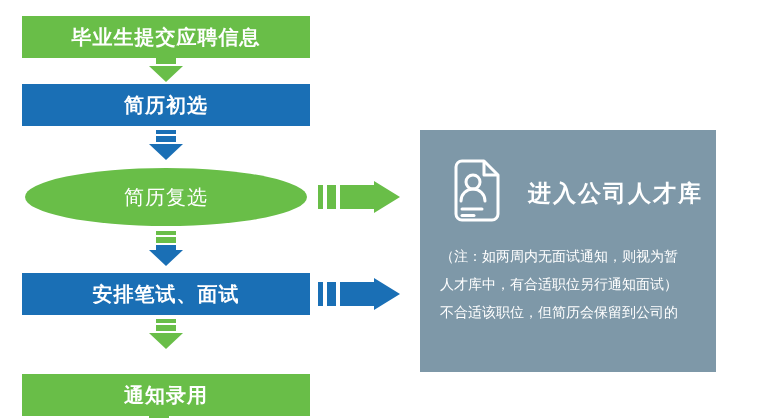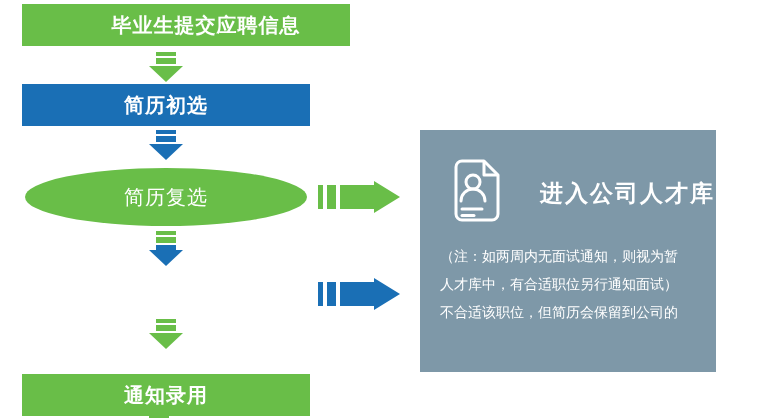--- a/index.html
+++ b/index.html
@@ -63,40 +63,40 @@
   .tri-right.g{border-left-color:var(--green);}
   .tri-right.b{border-left-color:var(--blue);}
   
   .panel{
     position:absolute;
     left:420px;top:130px;width:296px;height:242px;
     background:var(--panel-bg);
   }
   .panel-header{
     position:absolute;left:28px;top:28px;
-    display:flex;align-items:center;gap:34px;
+    display:flex;align-items:center;gap:22px;
   }
   .panel-title{
     color:var(--text);
     font-size:23px;font-weight:bold;letter-spacing:2px;
     white-space:nowrap;
   }
   .panel-note{
     position:absolute;left:20px;top:112px;right:10px;
     color:var(--text);
     font-size:14px;line-height:28px;
   }
   .panel-note div{white-space:nowrap;}
 </style>
 </head>
 <body>
 
 <div class="stage">
 
-  <div class="box g-bg" style="top:4px;padding-left:40px;">
+  <div class="box g-bg" style="top:16px;">
     <span>毕业生提交应聘信息</span>
   </div>
 
   <div class="arrow-down" style="left:149px;top:52px;">
     <div class="ds s1 g-bg"></div>
     <div class="ds s2 g-bg"></div>
     <div class="tri-down g"></div>
   </div>
 
   <div class="box b-bg" style="top:84px;">
@@ -113,20 +113,23 @@
     <span>简历复选</span>
   </div>
 
   <div class="arrow-down" style="left:149px;top:231px;">
     <div class="ds s1 g-bg"></div>
     <div class="ds s2 g-bg"></div>
     <div class="dbody b-bg"></div>
     <div class="tri-down b" style="margin-top:0;"></div>
   </div>
 
+  <div class="box b-bg" style="top:273px;">
+    <span>安排笔试、面试</span>
+  </div>
 
   <div class="arrow-down" style="left:149px;top:319px;">
     <div class="ds s1 g-bg"></div>
     <div class="ds s2 g-bg"></div>
     <div class="tri-down g"></div>
   </div>
 
   <div class="box g-bg" style="top:374px;">
     <span>通知录用</span>
   </div>

